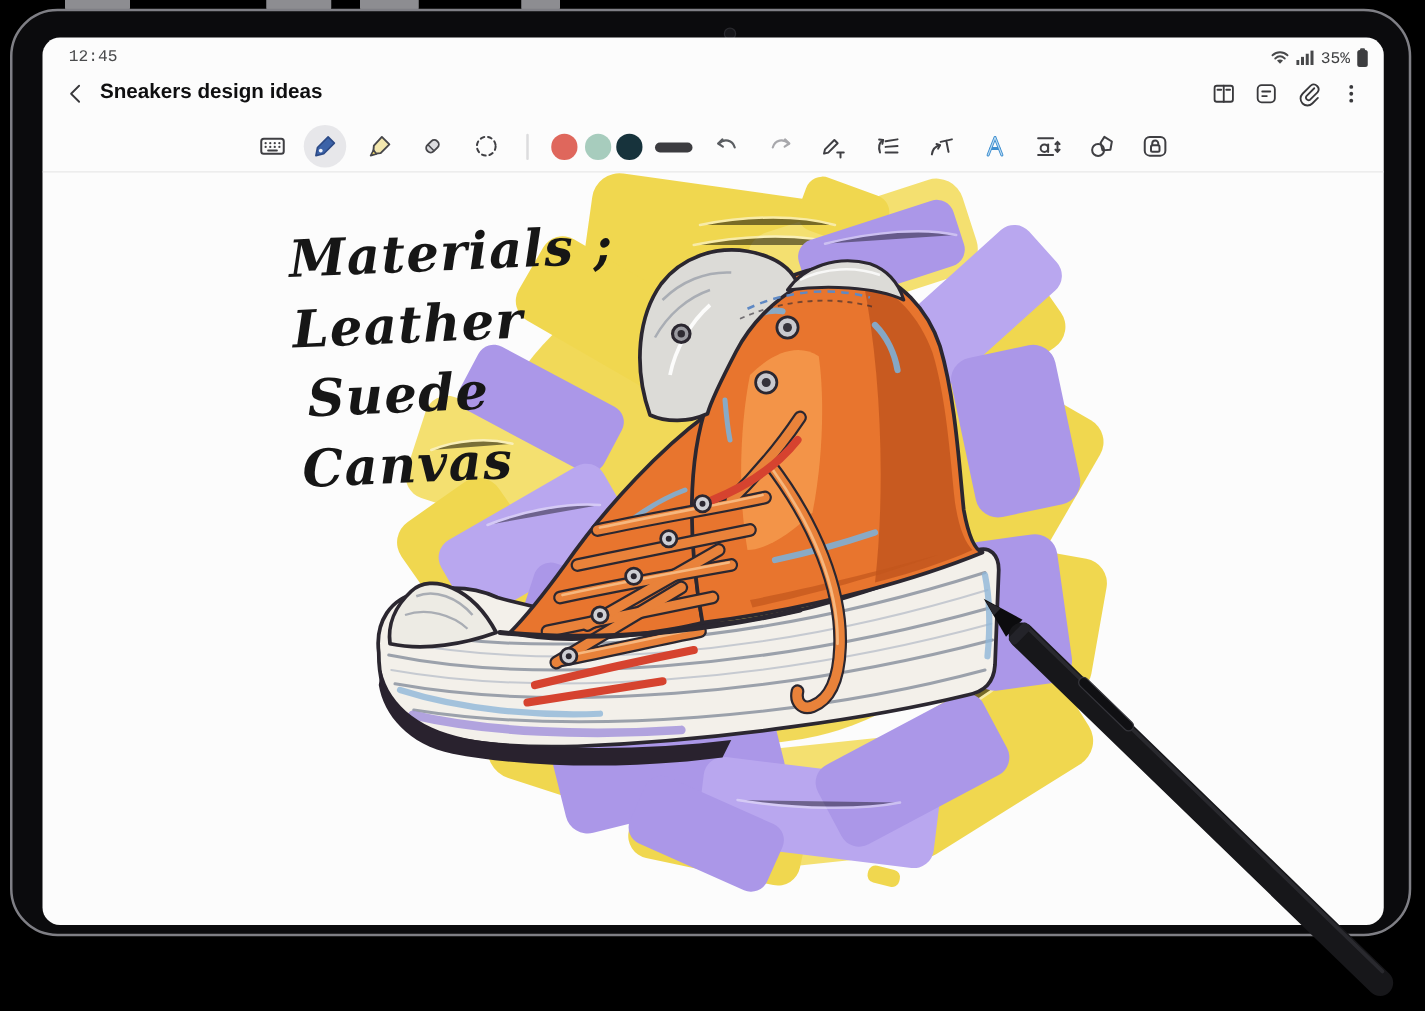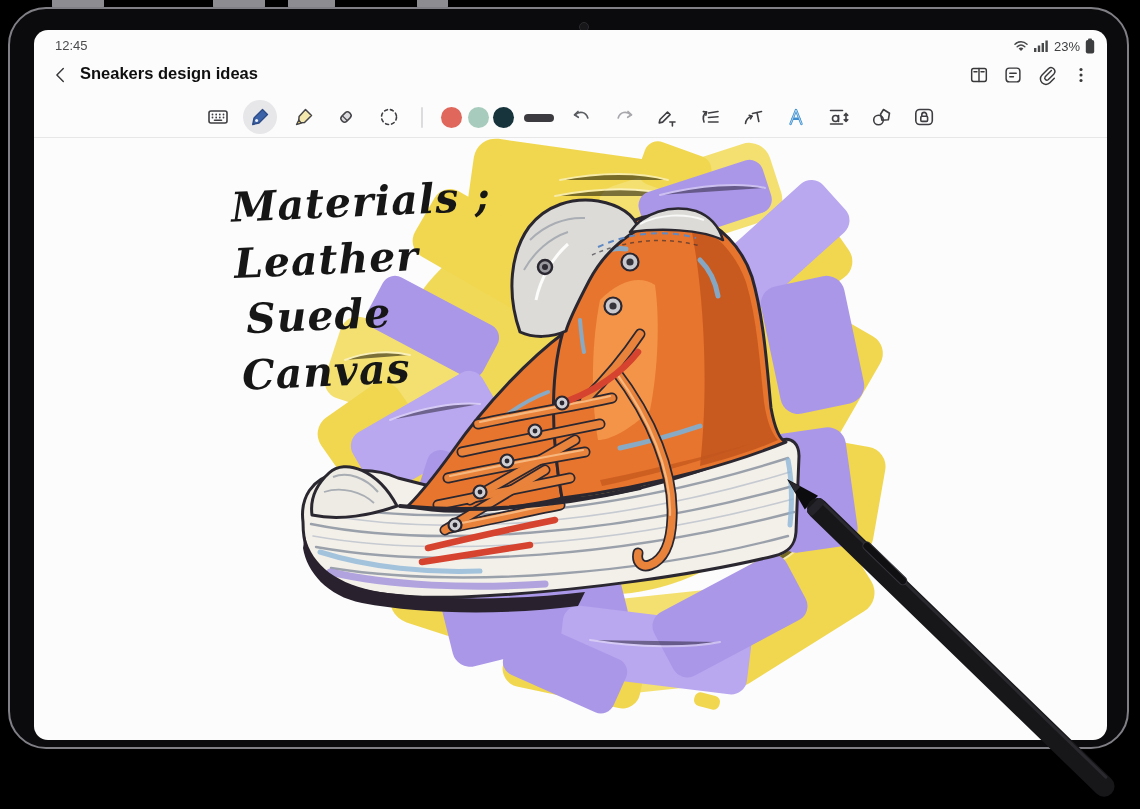--- a/index.html
+++ b/index.html
@@ -13,21 +13,21 @@
   .tablet{position:absolute;left:8px;top:7px;width:1121px;height:742px;background:#0b0b0d;
     border:2px solid #7f7f85;border-radius:38px;z-index:2;box-sizing:border-box;}
   .camera{position:absolute;left:569px;top:13px;width:8px;height:8px;border-radius:50%;
     background:#17171a;border:1px solid #2a2a2f;z-index:3;}
 
   
   .screen{position:absolute;left:34px;top:30px;width:1073px;height:710px;background:#fcfcfc;
     border-radius:14px;overflow:hidden;z-index:4;}
 
   
-  .statusbar{position:absolute;left:0;top:6px;width:100%;height:20px;}
+  .statusbar{position:absolute;left:0;top:6px;width:100%;height:20px;font-family:Liberation Mono, monospace;}
   .time{position:absolute;left:21px;top:2px;font-size:13px;color:#4a4b4d;}
   .sticons{position:absolute;right:12px;top:0;height:20px;display:flex;align-items:center;gap:5px;}
   .battery-pct{font-size:13px;color:#3f4042;}
 
   
   .titlebar{position:absolute;left:0;top:28px;width:100%;height:36px;}
   .backbtn{position:absolute;left:12px;top:2px;width:30px;height:30px;display:flex;align-items:center;justify-content:center;}
   .note-title{position:absolute;left:46px;top:6px;font-size:16.5px;font-weight:600;color:#0f0f10;}
   .tb-actions{position:absolute;right:14px;top:2px;height:30px;display:flex;align-items:center;gap:10px;}
   .tb-actions .abtn{width:24px;height:30px;display:flex;align-items:center;justify-content:center;}
@@ -251,21 +251,21 @@
           <path class="sic" stroke-width="1.5" d="M2 5.2 C5.5 2 10.5 2 14 5.2"></path>
           <path class="sic" stroke-width="1.5" d="M4.2 7.8 C6.5 5.7 9.5 5.7 11.8 7.8"></path>
           <path d="M8 12 L5.6 9.4 C7 8.3 9 8.3 10.4 9.4 Z" fill="#47484a"></path>
         </svg>
         <svg width="15" height="14" viewBox="0 0 15 14">
           <rect x="0" y="9" width="2.4" height="4" fill="#47484a"></rect>
           <rect x="3.8" y="6.5" width="2.4" height="6.5" fill="#47484a"></rect>
           <rect x="7.6" y="4" width="2.4" height="9" fill="#47484a"></rect>
           <rect x="11.4" y="1.5" width="2.4" height="11.5" fill="#47484a"></rect>
         </svg>
-        <span class="battery-pct">23%</span>
+        <span class="battery-pct">35%</span>
         <svg width="10" height="16" viewBox="0 0 10 16">
           <rect x="3" y="0.5" width="4" height="2" rx="1" fill="#47484a"></rect>
           <rect x="0.8" y="2" width="8.4" height="13.5" rx="2" fill="#3c3d3f"></rect>
         </svg>
       </div>
     </div>
 
     <div class="titlebar">
       <div class="backbtn">
         <svg width="22" height="22" viewBox="0 0 24 24">

